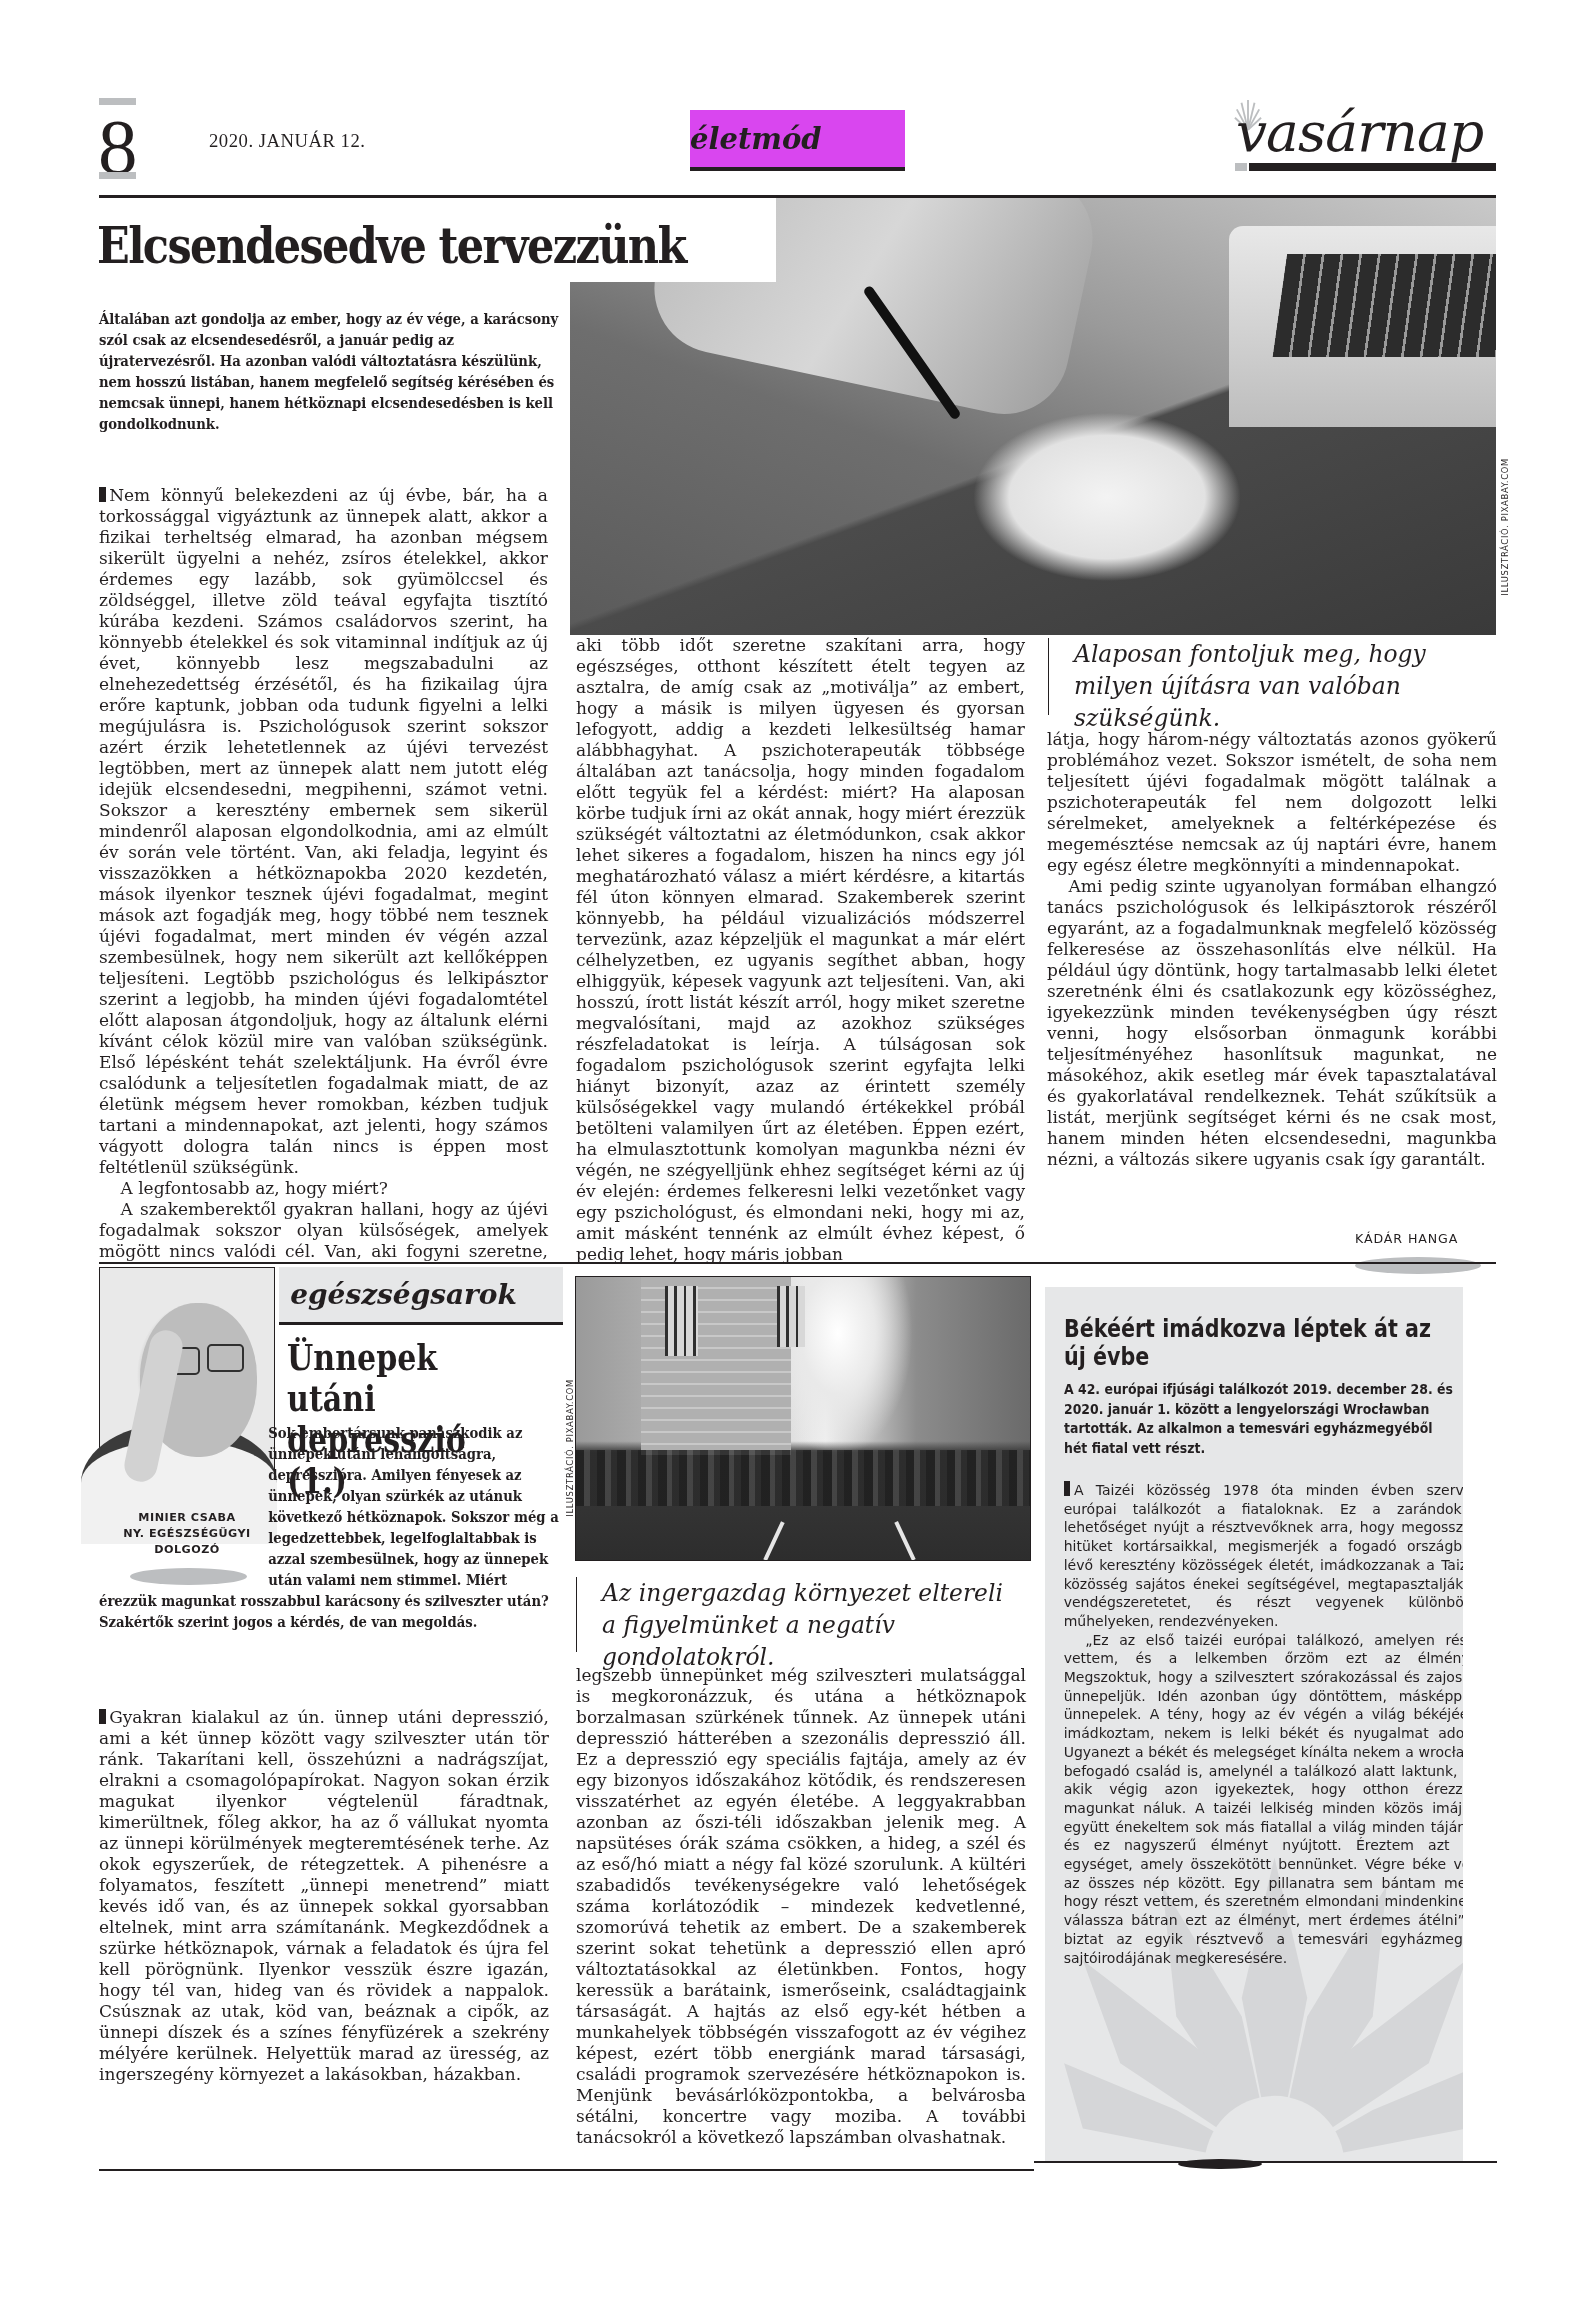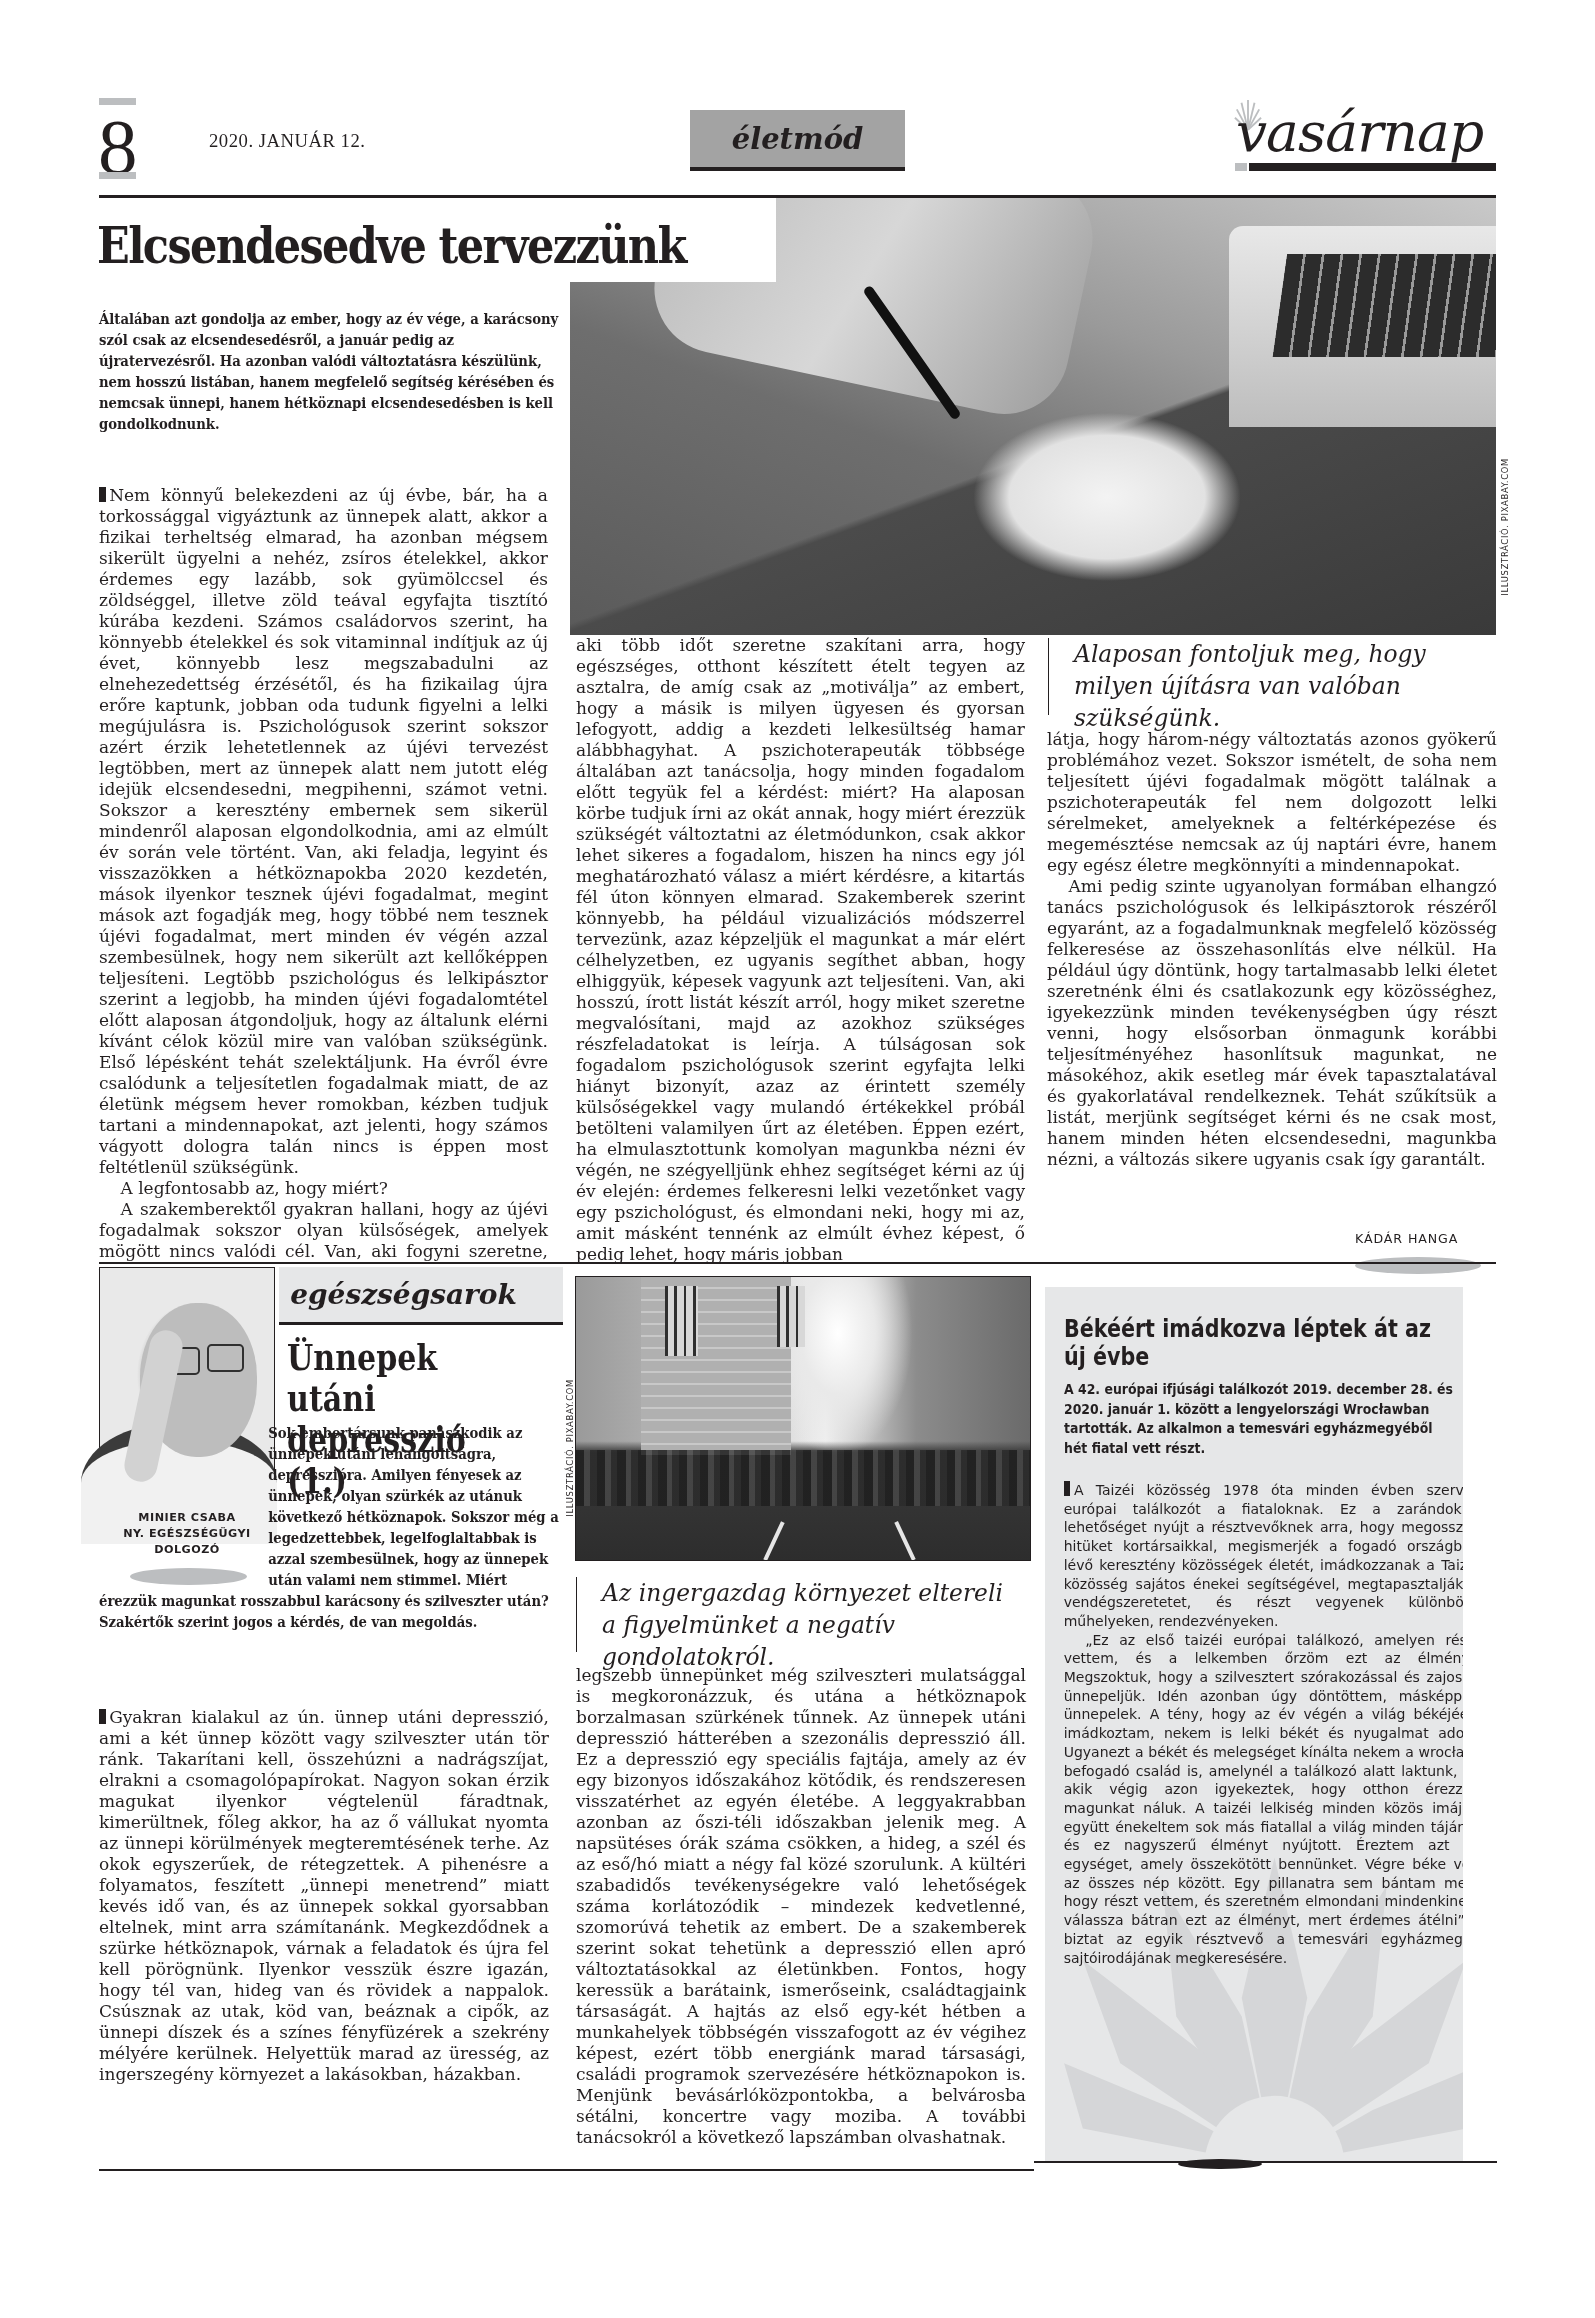--- a/index.html
+++ b/index.html
@@ -7,21 +7,21 @@
   body {
     width: 1595px; height: 2319px; position: relative; overflow: hidden;
     color: #231f20; font-family: "DejaVu Serif", serif;
   }
   .abs { position: absolute; }
 
   
   .grey-tab { background: #bcbec0; height: 6.5px; width: 37px; }
   .page-num { font-family: "Liberation Serif", serif; font-size: 79px; line-height: 1; font-weight: 300; }
   .date { font-family: "Liberation Serif", serif; font-size: 18.7px; letter-spacing: 0.5px; }
-  .section-box { background: #a3a3a3; border-bottom: 4.7px solid #231f20; display: flex; align-items: center; justify-content: center; }
+  .section-box { background: #d946ef; border-bottom: 4.7px solid #231f20; display: flex; align-items: center; }
   .section-box span { font-family: "DejaVu Serif", serif; font-style: italic; font-weight: bold; font-size: 29px; }
   .logo { font-family: "DejaVu Serif", serif; font-style: italic; font-size: 55px; letter-spacing: -0.9px; }
   .logo-bar { background: #231f20; height: 8.4px; }
   .logo-bar-grey { background: #bcbec0; height: 8.4px; width: 12px; }
   .rule { background: #231f20; }
 
   
   .main-title { font-family: "DejaVu Serif", serif; font-weight: bold; font-size: 50px; letter-spacing: -1.9px; transform: scaleX(0.86); transform-origin: left; white-space: nowrap; background: #fff; padding: 0 9.3px 0 0; }
   .lead { font-family: "DejaVu Serif", serif; font-weight: bold; font-size: 14.7px; line-height: 21px; transform: scaleX(0.9); transform-origin: left; width: 519px; }
   .body-text { font-family: "DejaVu Serif", serif; font-size: 17px; line-height: 21px; text-align: justify; hyphens: manual; }

